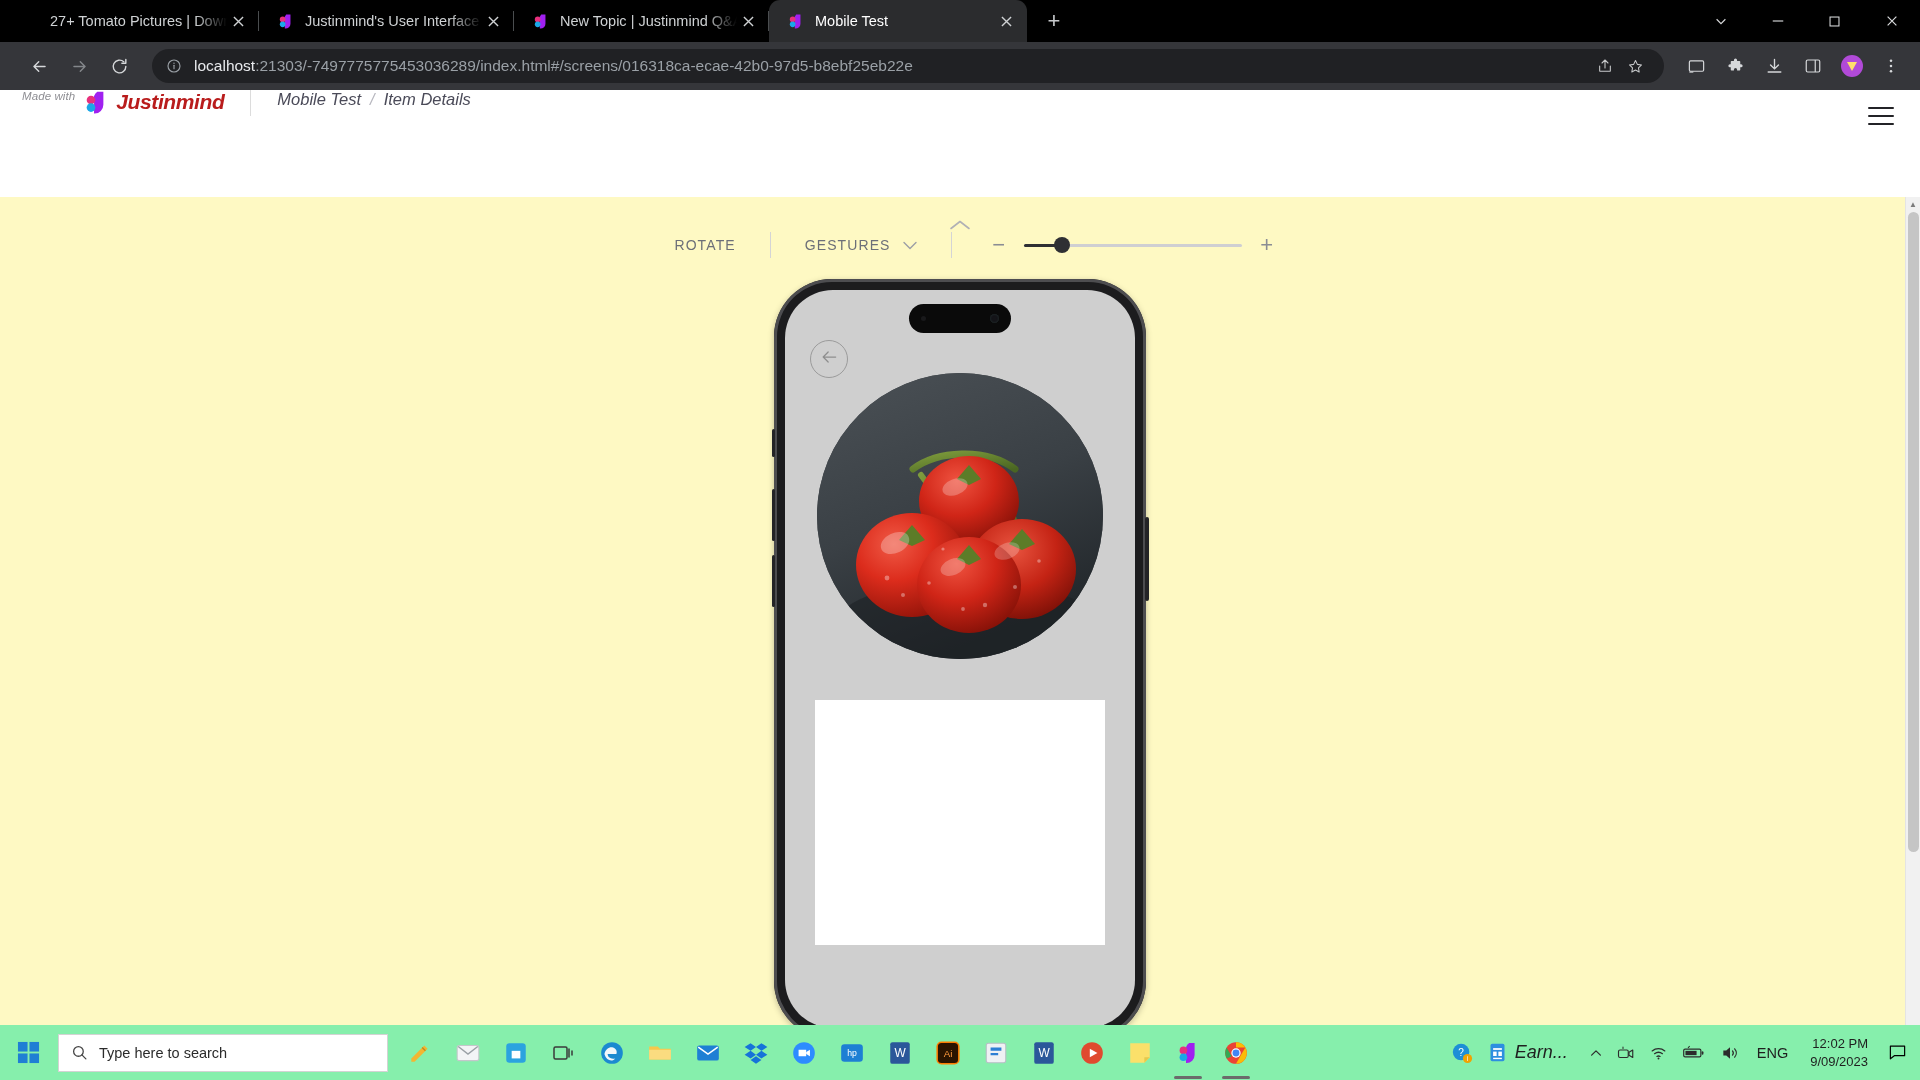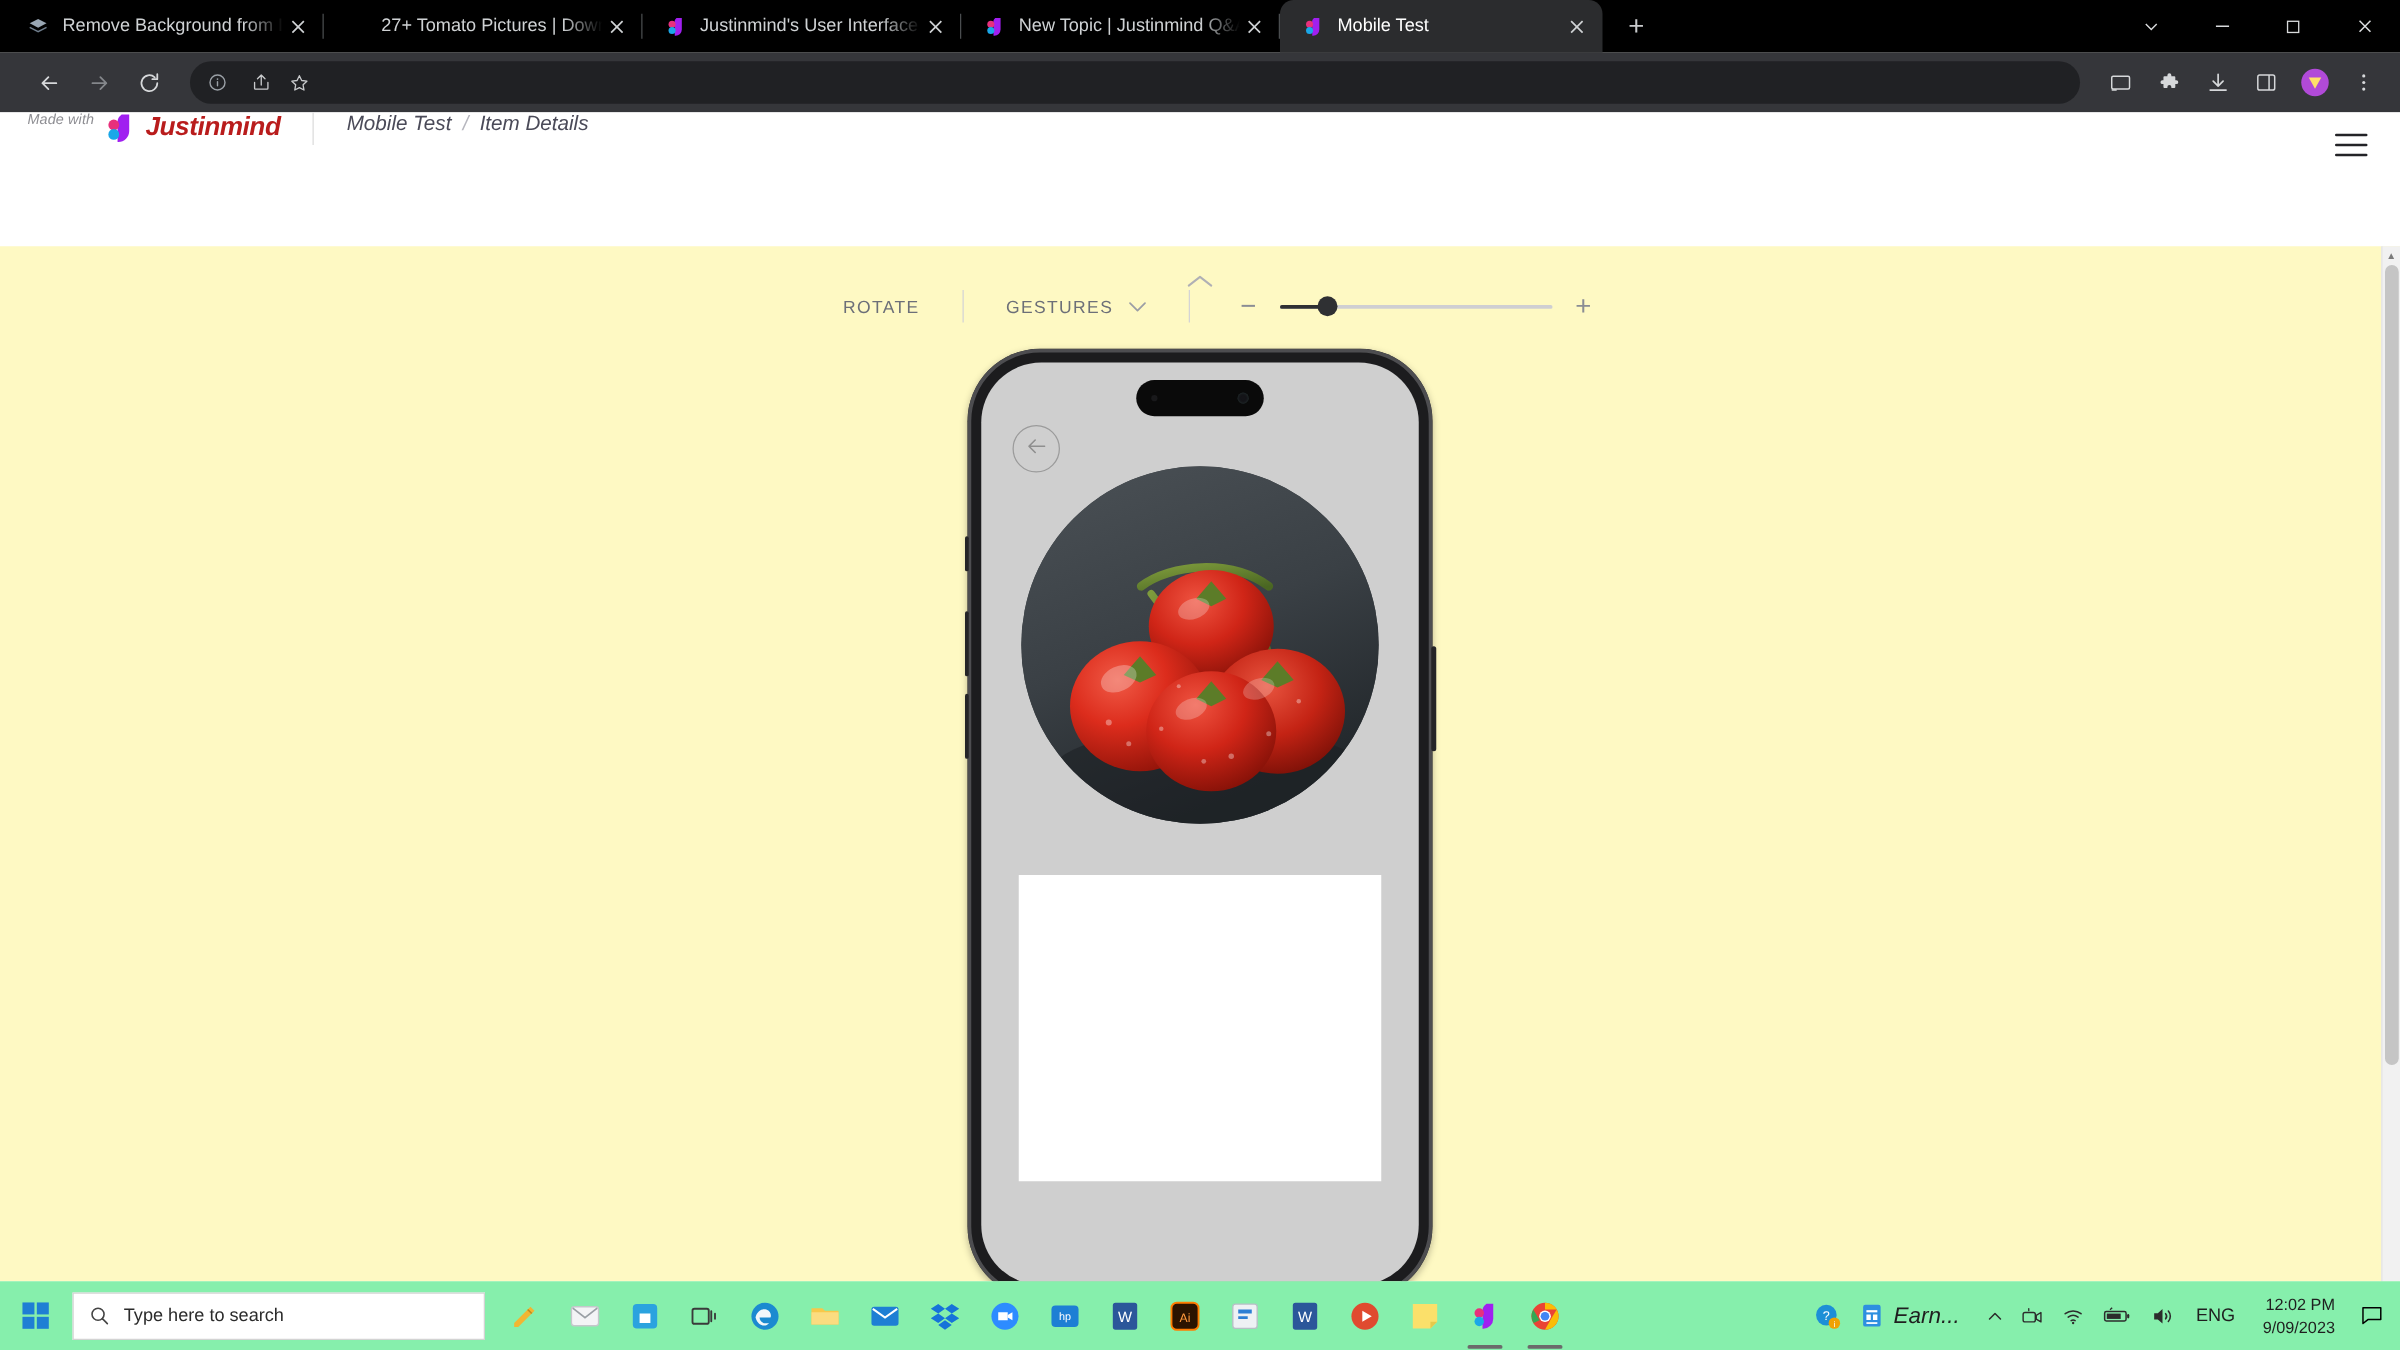--- a/index.html
+++ b/index.html
@@ -219,35 +219,20 @@
   }
   .tray .notif { width: 34px; height: 55px; display: flex; align-items: center; justify-content: center; }
 </style>
 </head>
 <body>
 
 <div class="browser">
 
   <div class="tabstrip">
 
-    <div class="tab">
-      <span class="favicon">
-        <svg width="17" height="17" viewBox="0 0 24 24">
-            <path d="M12 3 2.5 8 12 13l9.5-5L12 3z" fill="#9aa7b4"></path>
-            <path d="M2.5 12.5 12 17.5l9.5-5" stroke="#6f7d8c" stroke-width="1.6" fill="none"></path>
-          </svg>
-      </span>
-      <span class="tab-title">Remove Background from I</span>
-      <span class="tab-close">
-        <svg width="11" height="11" viewBox="0 0 12 12">
-            <path d="M1 1 11 11M11 1 1 11" stroke="currentColor" stroke-width="1.5"></path>
-          </svg>
-      </span>
-      <span class="tab-sep"></span>
-    </div>
 
     <div class="tab">
       <span class="favicon"></span>
       <span class="tab-title">27+ Tomato Pictures | Down</span>
       <span class="tab-close">
         <svg width="11" height="11" viewBox="0 0 12 12">
             <path d="M1 1 11 11M11 1 1 11" stroke="currentColor" stroke-width="1.5"></path>
           </svg>
       </span>
       <span class="tab-sep"></span>
@@ -348,20 +333,21 @@
     </div>
 
     <div class="omnibox">
       <span class="info-ic">
         <svg width="16" height="16" viewBox="0 0 24 24">
             <circle cx="12" cy="12" r="9" stroke="#9aa0a6" stroke-width="1.7" fill="none"></circle>
             <path d="M12 11v5" stroke="#9aa0a6" stroke-width="1.7" stroke-linecap="round"></path>
             <circle cx="12" cy="7.8" r="1.05" fill="#9aa0a6"></circle>
           </svg>
       </span>
+      <span class="urltext"><b>localhost</b><span>:21303/-7497775775453036289/index.html#/screens/016318ca-ecae-42b0-97d5-b8ebf25eb22e</span></span>
       <span class="omni-right">
         <span class="oi">
           <svg width="16" height="16" viewBox="0 0 24 24">
               <path d="M4 12v7a1 1 0 0 0 1 1h14a1 1 0 0 0 1-1v-7" stroke="currentColor" stroke-width="1.6" fill="none" stroke-linecap="round"></path>
               <path d="M12 3v12M7.5 7.5 12 3l4.5 4.5" stroke="currentColor" stroke-width="1.6" fill="none" stroke-linecap="round" stroke-linejoin="round"></path>
             </svg>
         </span>
         <span class="oi">
           <svg width="17" height="17" viewBox="0 0 24 24">
               <path d="m12 3.6 2.6 5.4 5.9.8-4.3 4.1 1 5.9-5.2-2.8-5.2 2.8 1-5.9L3.5 9.8l5.9-.8z" stroke="currentColor" stroke-width="1.5" fill="none" stroke-linejoin="round"></path>

